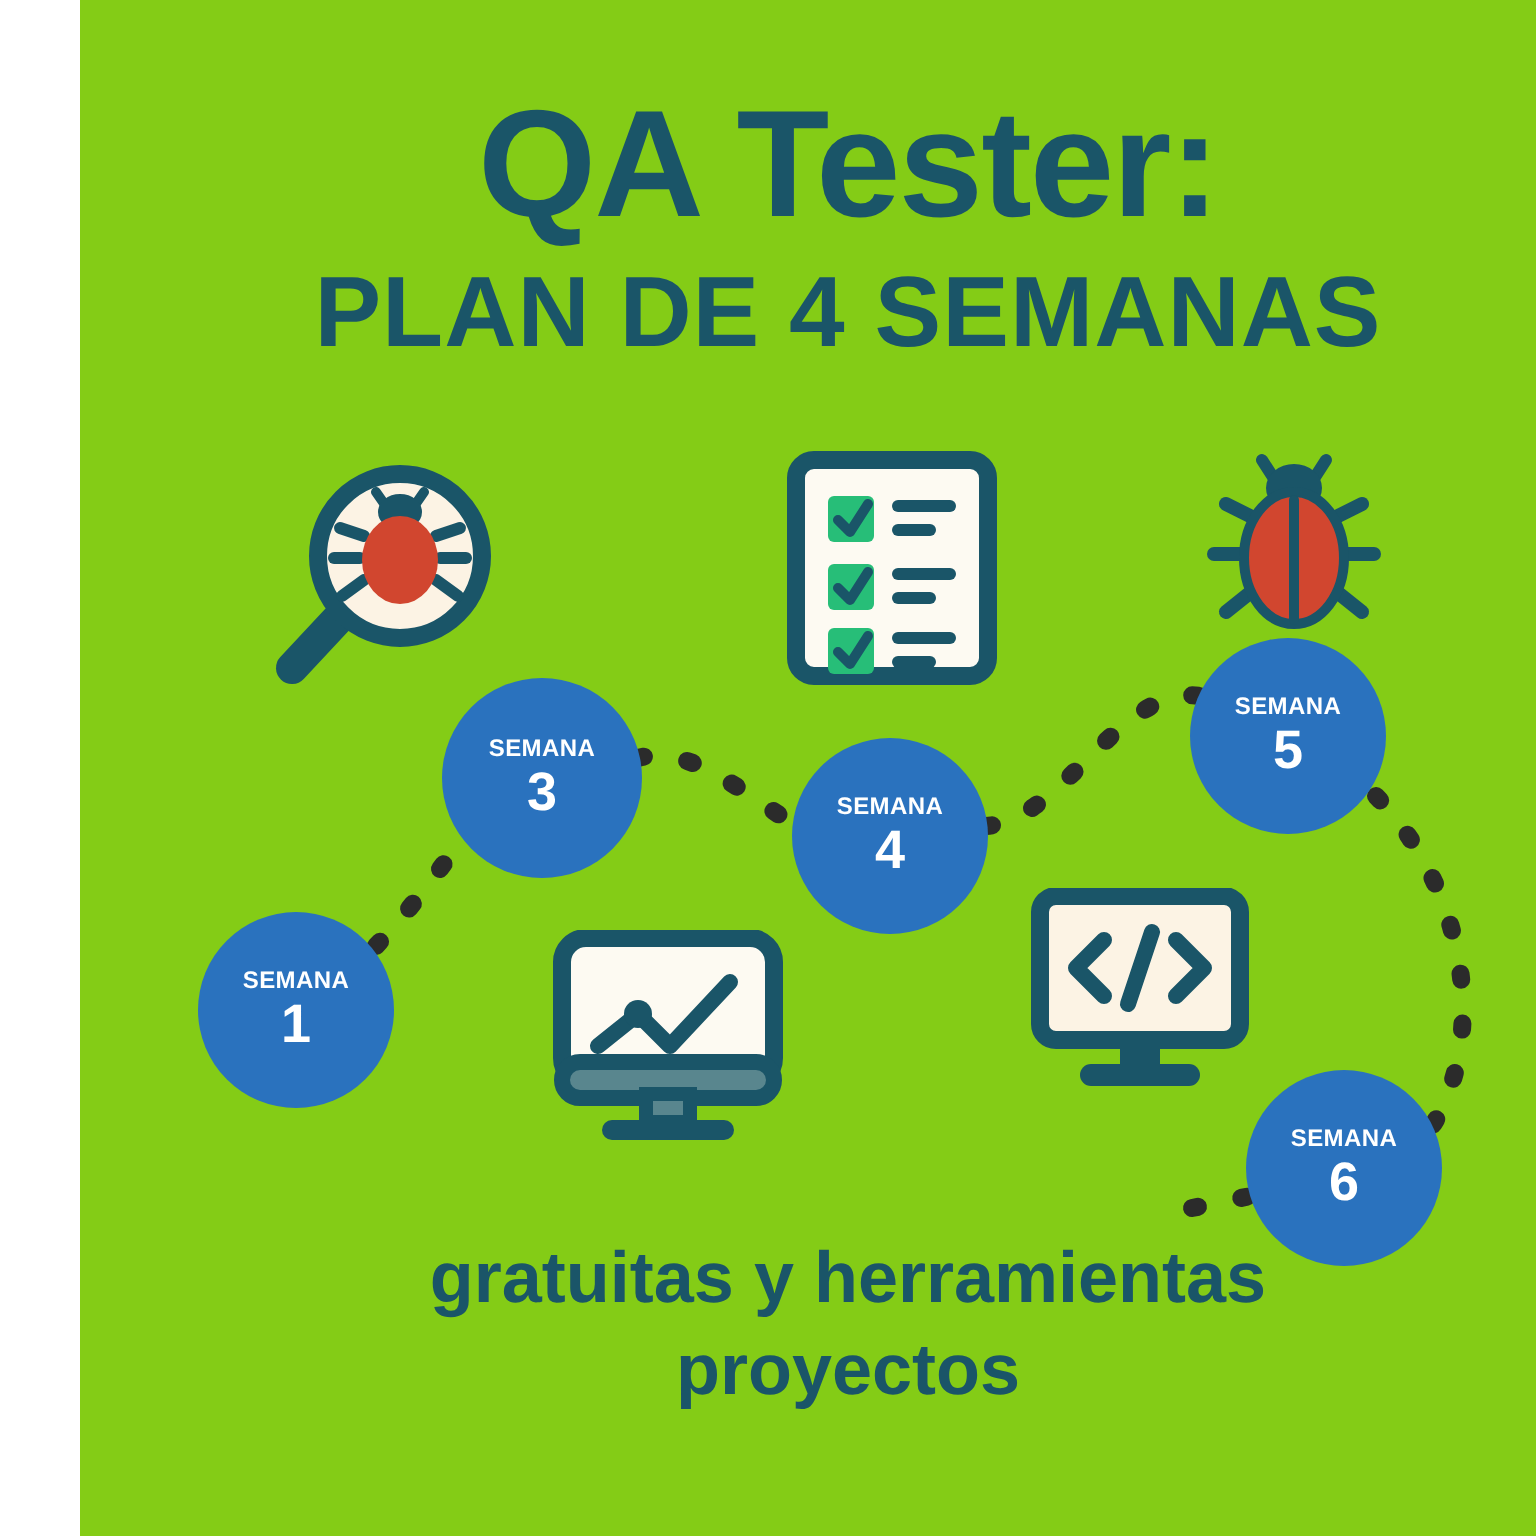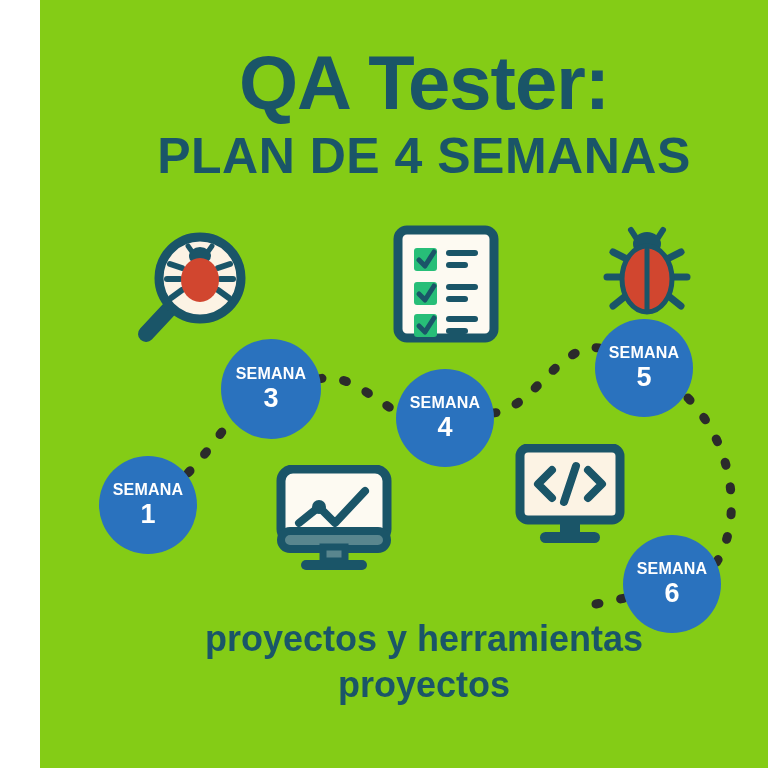--- a/index.html
+++ b/index.html
@@ -85,21 +85,21 @@
     flex-direction: column;
     align-items: center;
     justify-content: center;
     color: #ffffff;
     text-align: center;
     line-height: 1.05;
   }
   .week-label {
     font-family: "Liberation Sans", sans-serif;
     font-weight: bold;
-    font-size: 16px;
+    font-size: 12px;
     letter-spacing: 0.2px;
   }
   .week-number {
     font-family: "Liberation Sans", sans-serif;
     font-weight: bold;
     font-size: 27px;
     margin-top: 1px;
   }
 
   
@@ -255,17 +255,17 @@
     <span class="week-label">SEMANA</span>
     <span class="week-number">5</span>
   </div>
 
   <div class="week-node" style="left:583px; top:535px; width:98px; height:98px;">
     <span class="week-label">SEMANA</span>
     <span class="week-number">6</span>
   </div>
 
   <div class="footer-block">
-    <span class="footer-line">proyectos y herramientas</span>
+    <span class="footer-line">gratuitas y herramientas</span>
     <span class="footer-line">proyectos</span>
   </div>
 
 </div>
 
 </body></html>

